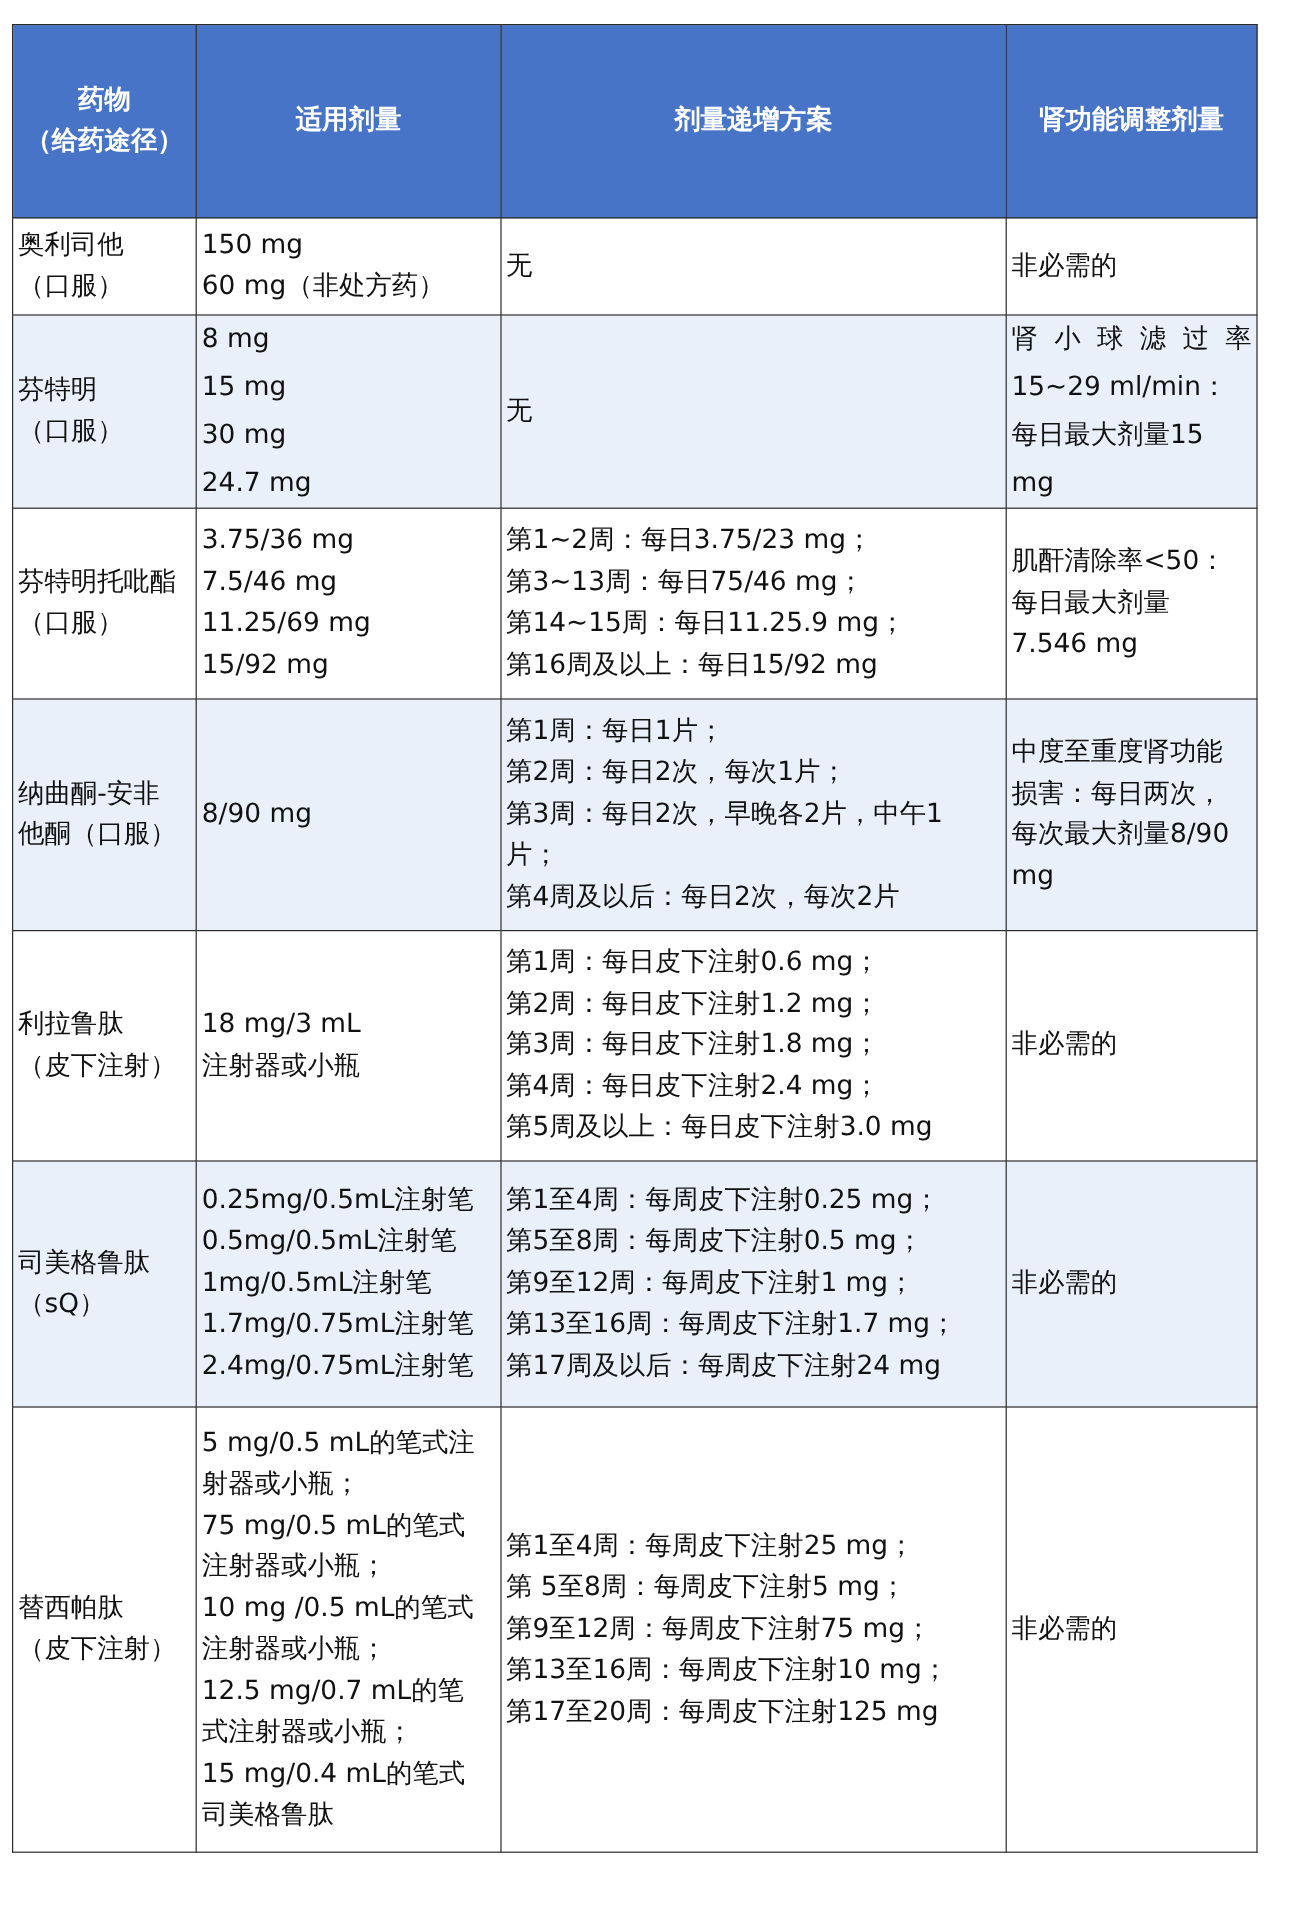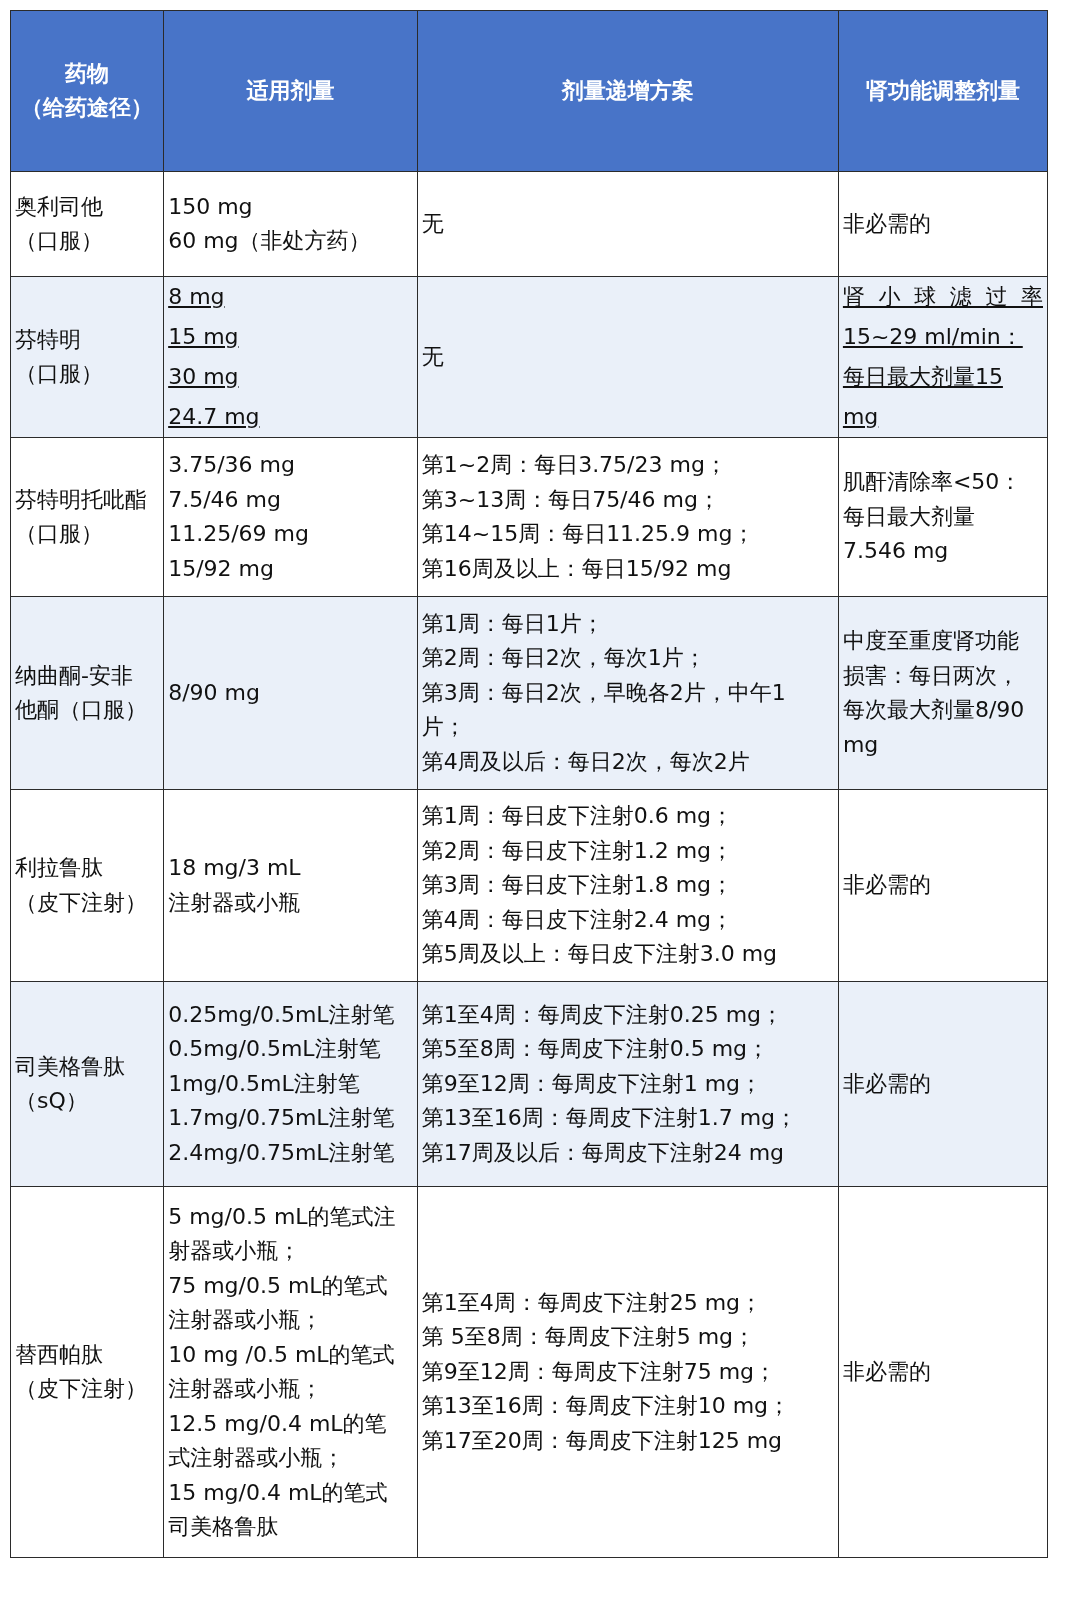--- a/index.html
+++ b/index.html
@@ -1,18 +1,18 @@
 <!DOCTYPE html>
 <html><head>
 <meta charset="utf-8">
 <style>
   html, body { margin: 0; padding: 0; background: #ffffff; }
   body { width: 1080px; height: 1597px; position: relative; font-family: "DejaVu Sans", "Liberation Sans", sans-serif; }
   table.dose {
-    position: absolute; left: 10px; top: 10px;
+    position: absolute; left: 10px; top: 20px;
     border-collapse: collapse;
     width: 1038px;
     table-layout: fixed;
   }
   table.dose td, table.dose th {
     border: 1.5px solid #2b2b2b;
     vertical-align: middle;
     padding: 0 4px;
     font-size: 22px;
     color: #111;
@@ -23,21 +23,21 @@
     background: #4874c8;
     color: #ffffff;
     font-weight: bold;
     text-align: center;
     font-size: 22px;
     line-height: 34px;
     height: 160px;
   }
   tr.shade td { background: #eaf0f9; }
   .line { display: block; }
-  .spaced .line { line-height: 40px; text-decoration: underline; }
+  .spaced .line { line-height: 40px; }
   .justify { text-align: justify; text-align-last: justify; }
   .c-drug { width: 148px; }
   .c-dose { width: 245px; }
   .c-titr { width: 407px; }
   .c-renal { width: 202px; }
 </style>
 </head>
 <body>
 
 <table class="dose">
@@ -58,21 +58,21 @@
       </th>
       <th>
         <span class="line">剂量递增方案</span>
       </th>
       <th>
         <span class="line">肾功能调整剂量</span>
       </th>
     </tr>
   </thead>
   <tbody id="tbody">
-      <tr style="height: 105px;">
+      <tr style="height: 81px;">
         <td>
           <span class="line">奥利司他</span>
           <span class="line">（口服）</span>
         </td>
         <td>
           <span class="line">150 mg</span>
           <span class="line">60 mg（非处方药）</span>
         </td>
         <td>
           <span class="line">无</span>
@@ -195,21 +195,21 @@
           <span class="line">替西帕肽</span>
           <span class="line">（皮下注射）</span>
         </td>
         <td>
           <span class="line">5 mg/0.5 mL的笔式注</span>
           <span class="line">射器或小瓶；</span>
           <span class="line">75 mg/0.5 mL的笔式</span>
           <span class="line">注射器或小瓶；</span>
           <span class="line">10 mg /0.5 mL的笔式</span>
           <span class="line">注射器或小瓶；</span>
-          <span class="line">12.5 mg/0.4 mL的笔</span>
+          <span class="line">12.5 mg/0.7 mL的笔</span>
           <span class="line">式注射器或小瓶；</span>
           <span class="line">15 mg/0.4 mL的笔式</span>
           <span class="line">司美格鲁肽</span>
         </td>
         <td>
           <span class="line">第1至4周：每周皮下注射25 mg；</span>
           <span class="line">第 5至8周：每周皮下注射5 mg；</span>
           <span class="line">第9至12周：每周皮下注射75 mg；</span>
           <span class="line">第13至16周：每周皮下注射10 mg；</span>
           <span class="line">第17至20周：每周皮下注射125 mg</span>

